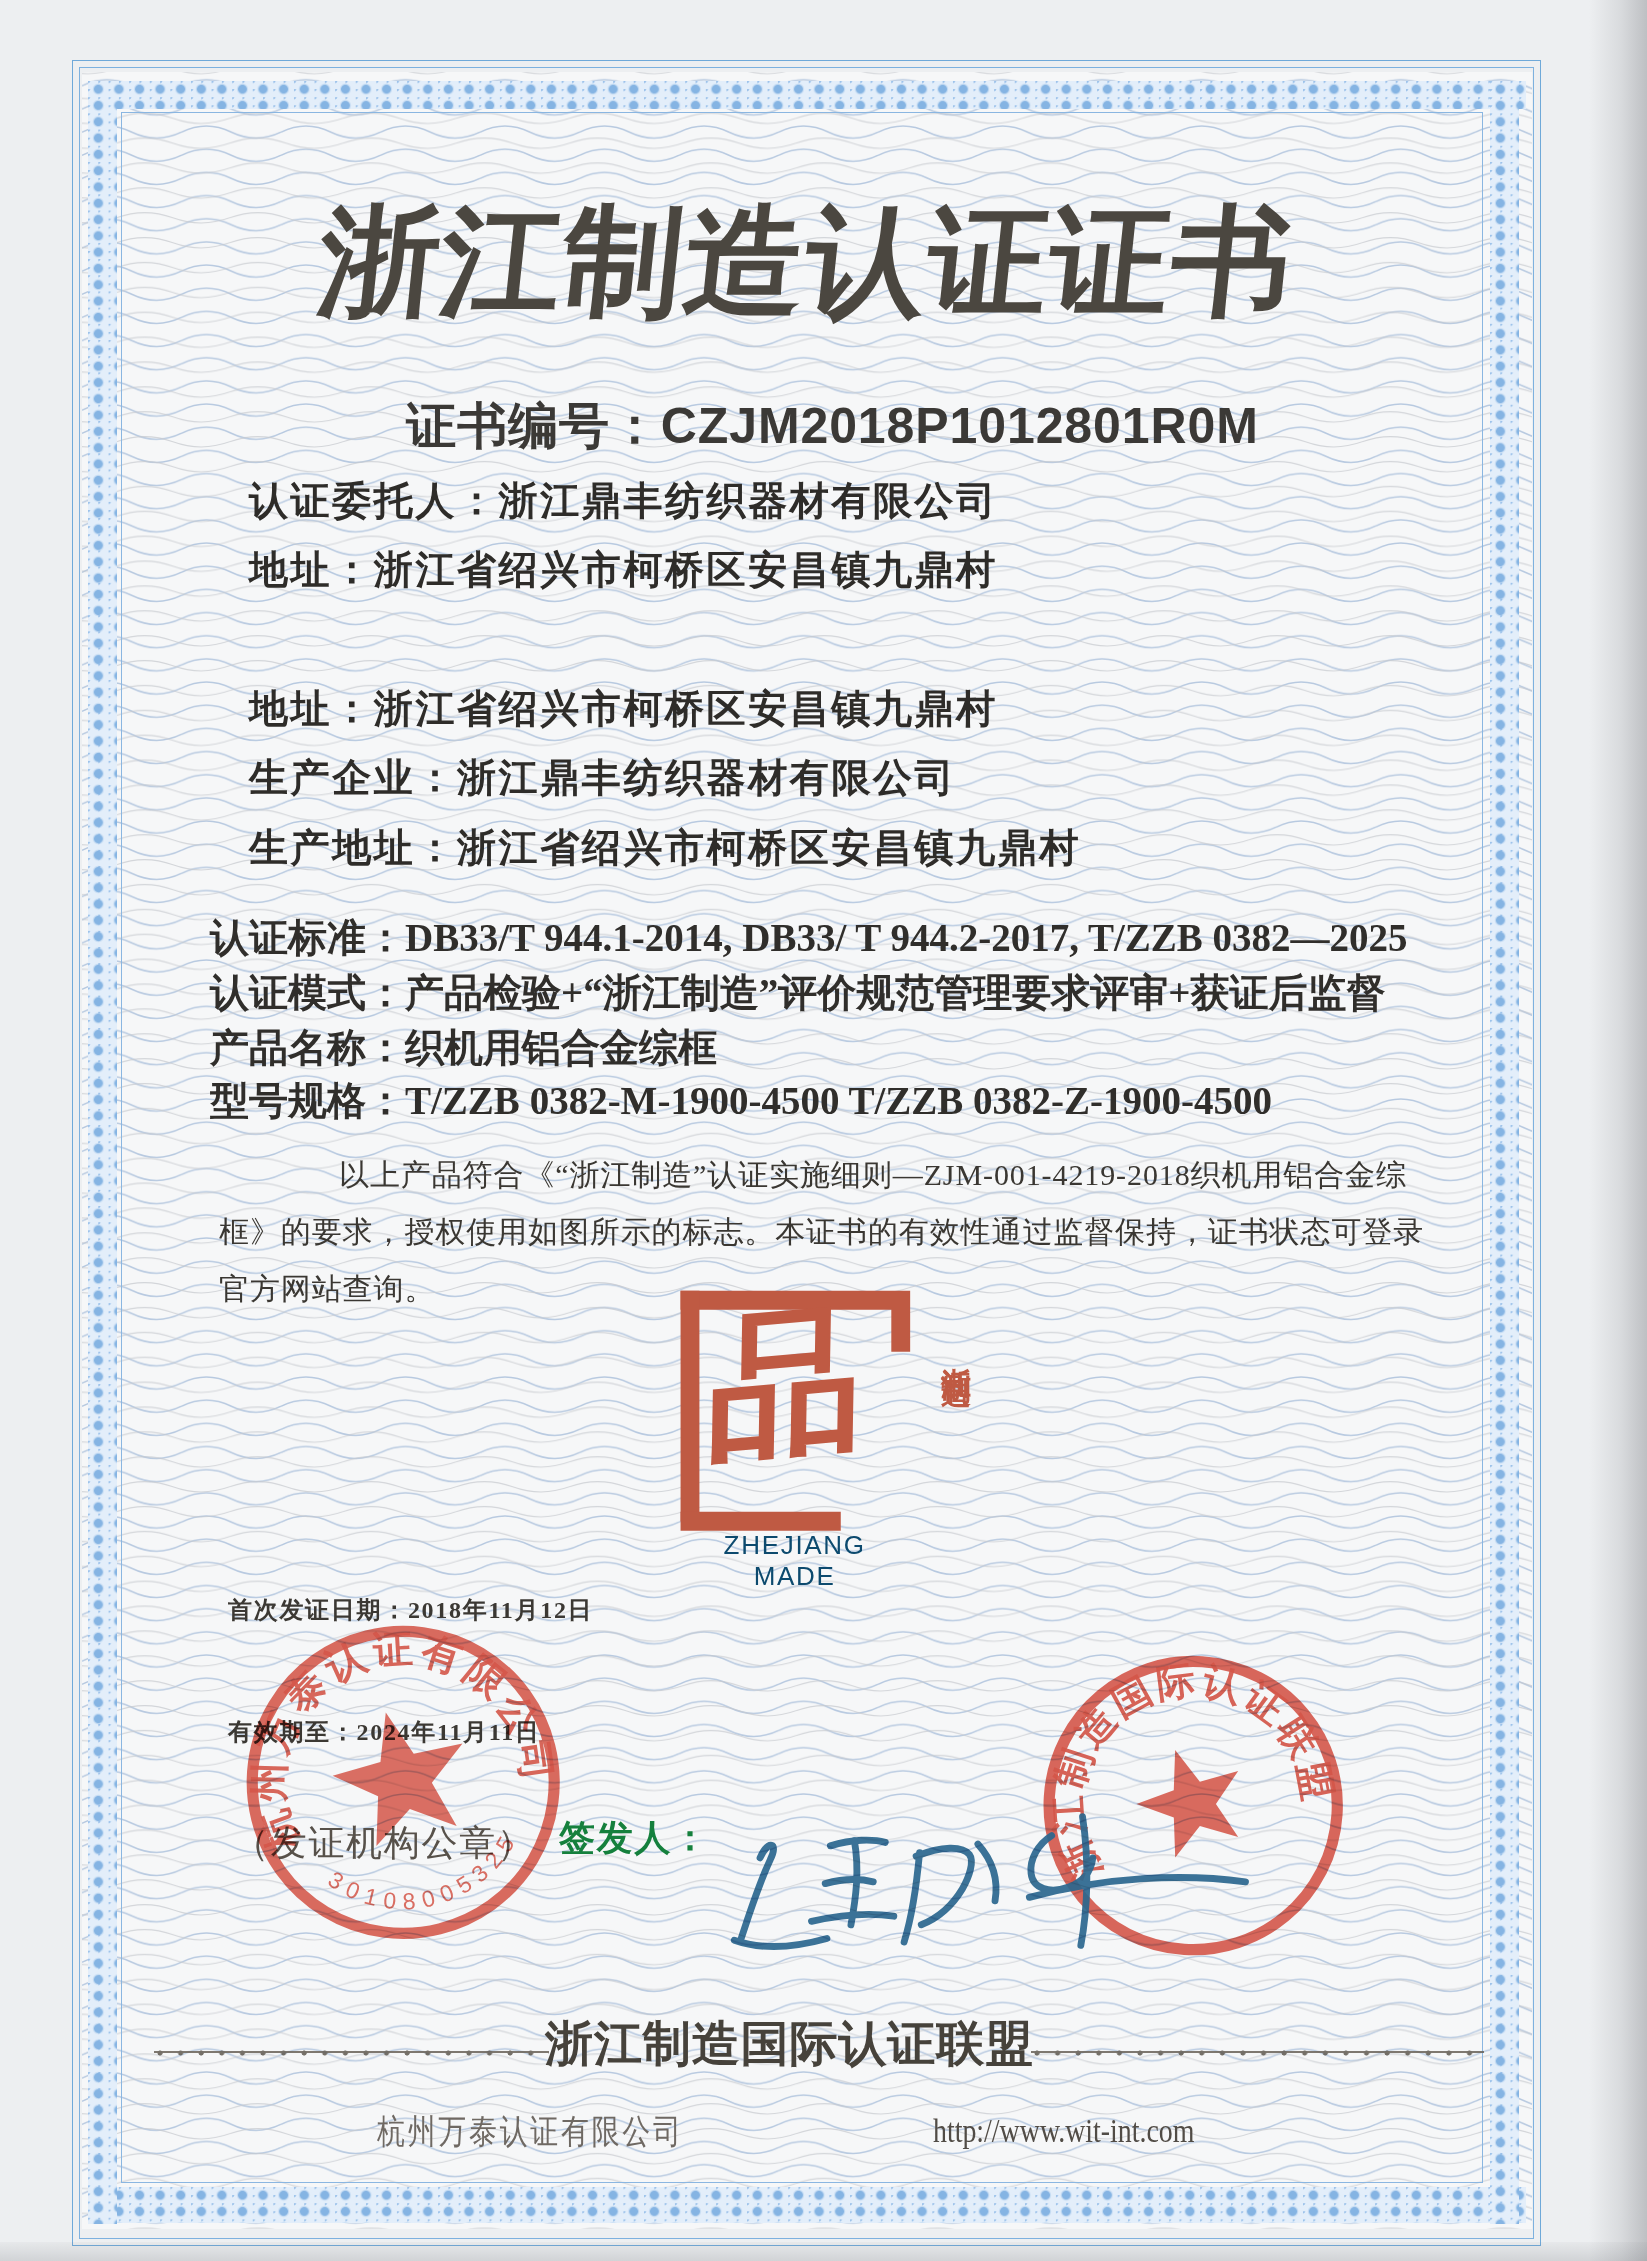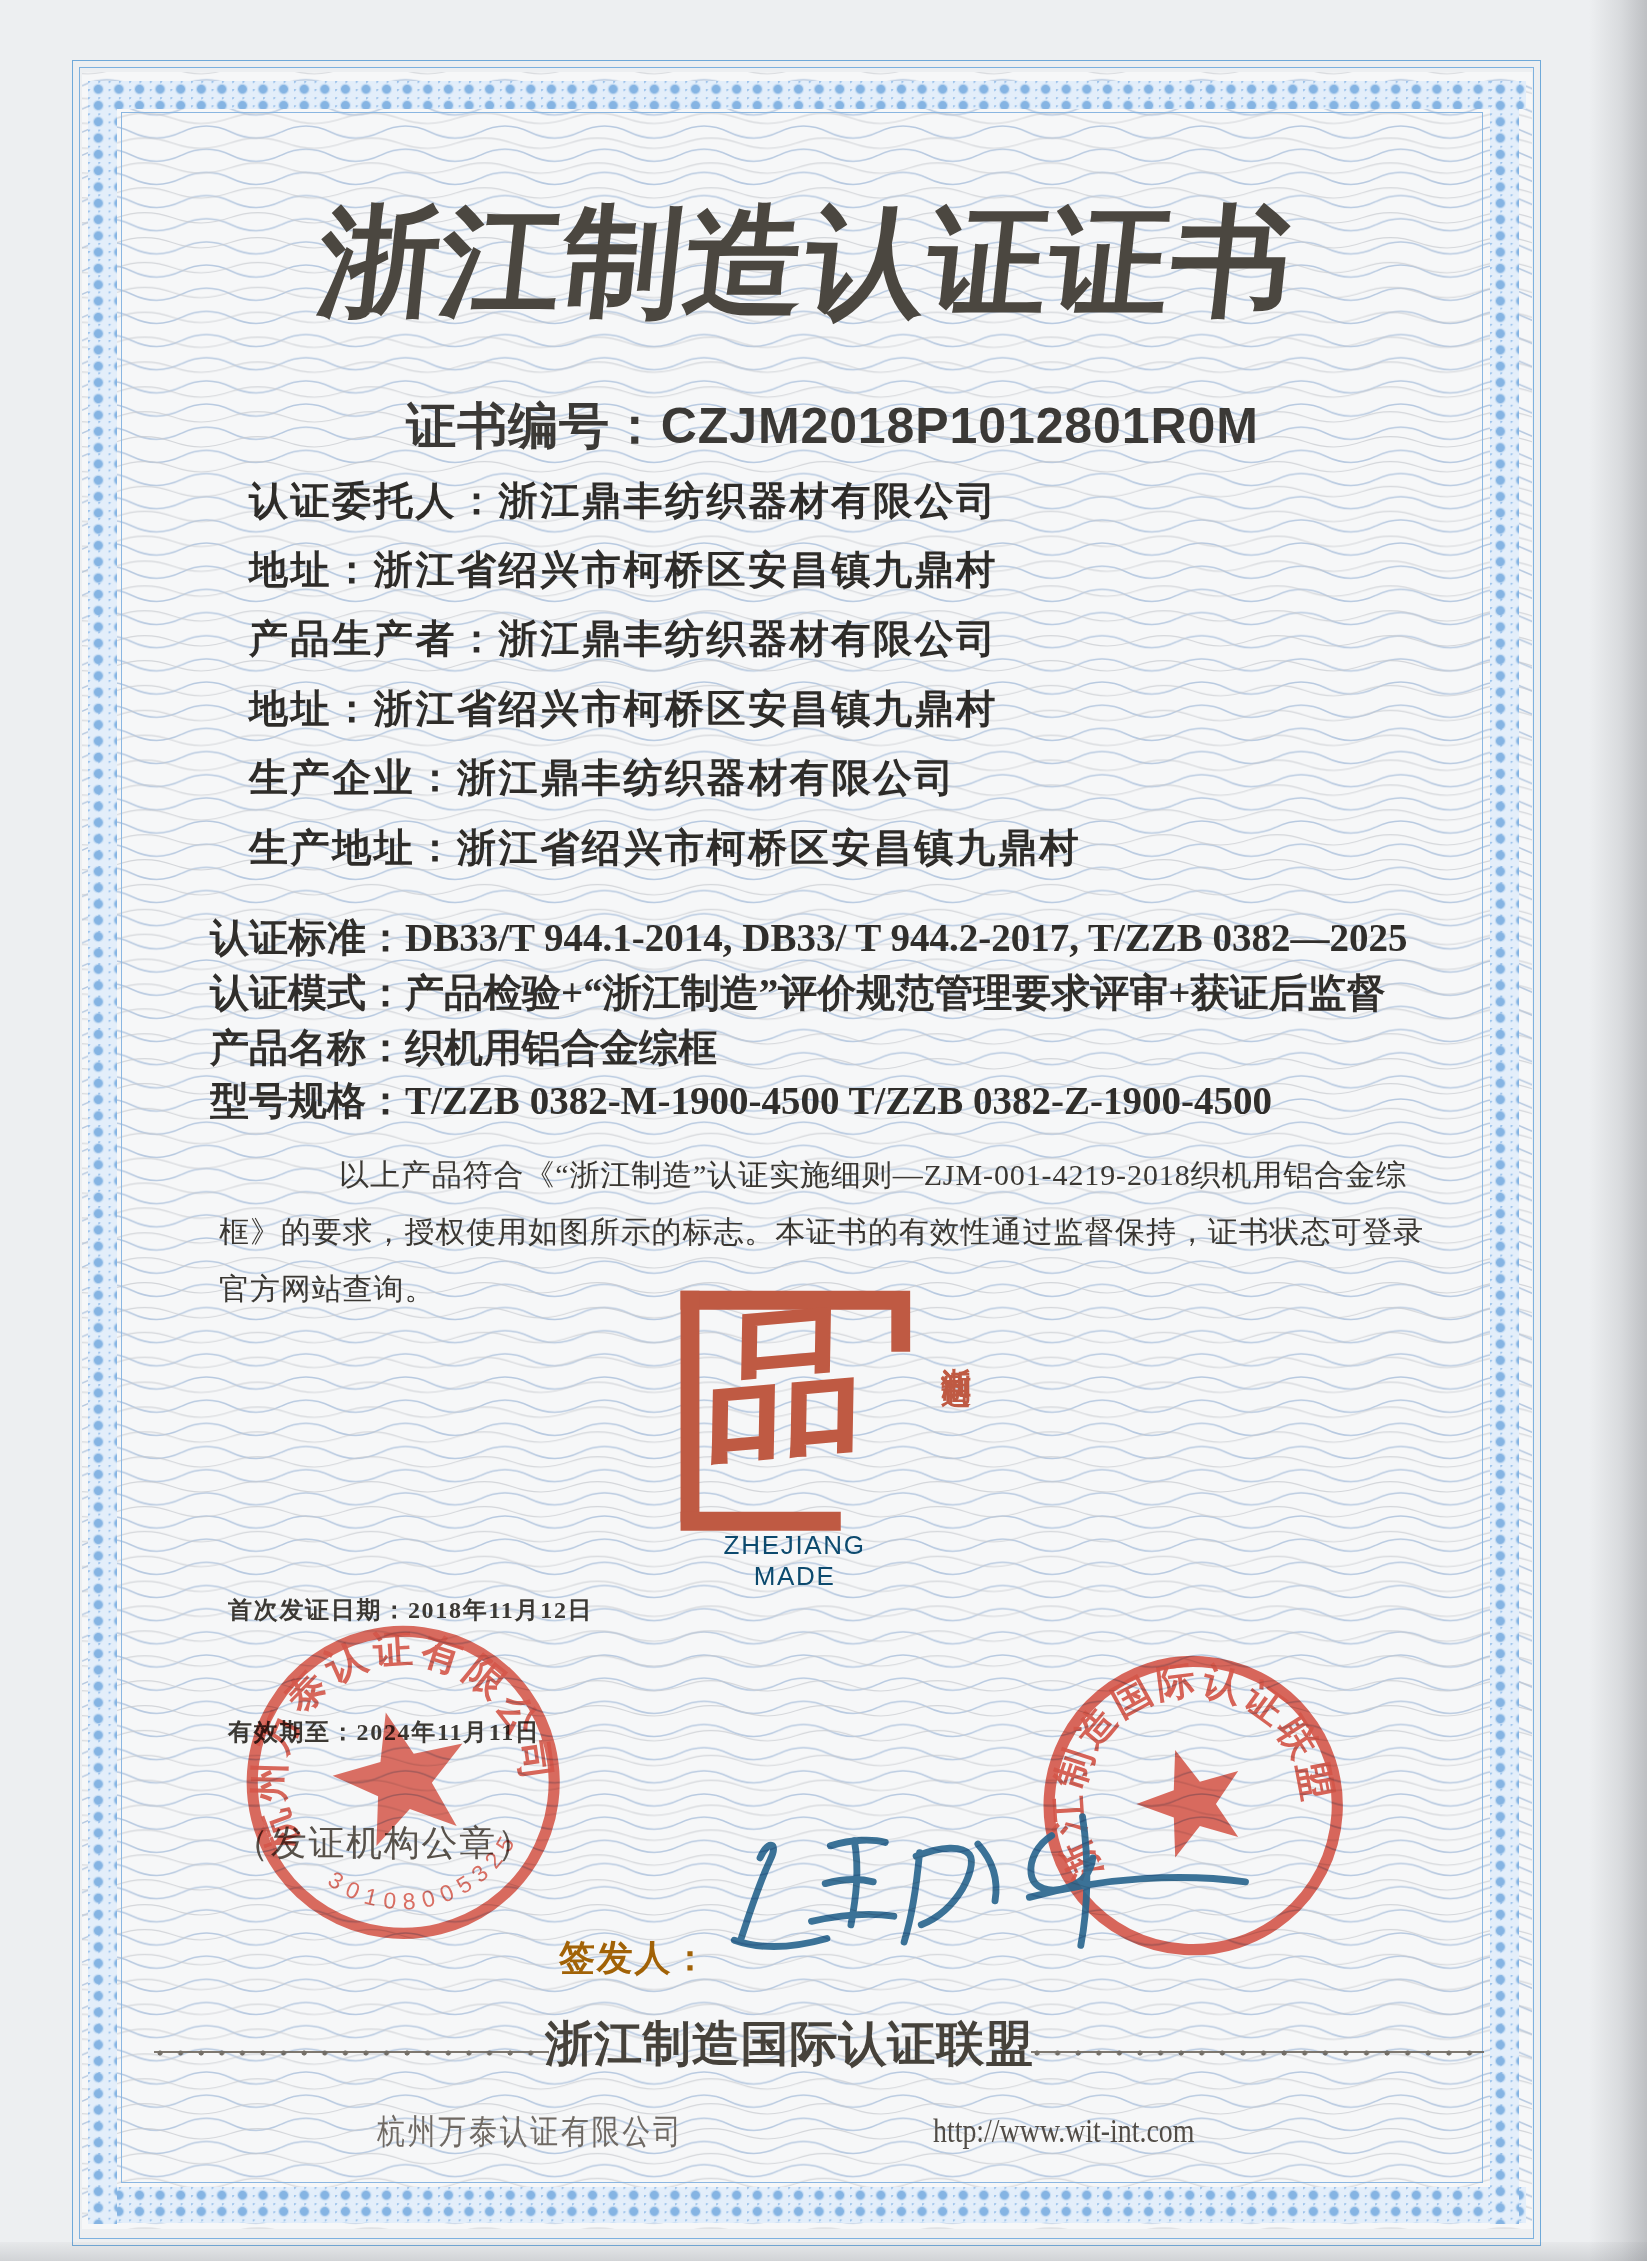--- a/index.html
+++ b/index.html
@@ -46,21 +46,21 @@
   }
   .info-line  { left:249px; font-size:39px; font-weight:bold; color:#2e2c29; letter-spacing:2.6px; }
   .detail-line{ left:210px; font-size:39px; font-weight:bold; color:#302e2b; letter-spacing:0; }
   .para {
     left:219px; top:1146px; width:1231px; z-index:3; position:absolute;
     font-size:30px; line-height:57px; color:#3a3732;
     text-indent:120px; white-space:normal; letter-spacing:0.9px;
   }
   .issue-line { left:228px; font-size:24px; font-weight:bold; color:#3b3833; letter-spacing:1.7px; }
   .seal-note  { left:233px; top:1819px; font-size:36px; color:#57514a; letter-spacing:1.7px; }
-  .signer     { left:559px; top:1934px; font-size:36px; font-weight:bold; color:#a16207; letter-spacing:1.7px; }
+  .signer     { left:559px; top:1814px; font-size:36px; font-weight:bold; color:#15803d; letter-spacing:1.7px; }
   .alliance   { left:112px; top:2012px; width:1355px; text-align:center;
                 font-size:48px; font-weight:bold; color:#46423b; letter-spacing:0.9px; }
   .orn { top:2047px; height:12px; z-index:3; position:absolute;
     background-image:
       radial-gradient(circle at 6px 6px, #5f5950 2.2px, transparent 2.9px),
       linear-gradient(180deg, transparent 4.3px, #6a6359 4.3px, #6a6359 6px, transparent 6px);
     background-size:20.6px 12px, 100% 12px; opacity:.85; }
   .orn-left  { left:154px;  width:395px; }
   .orn-right { left:1031px; width:453px; }
   .footer-issuer { left:377px; top:2109px; font-size:34px; color:#6f6963; letter-spacing:3.4px;
@@ -116,21 +116,20 @@
   <div class="abs ol-in"></div>
 
   <div class="abs txt cert-title">浙江制造认证证书</div>
 
   <div class="abs txt cert-no">
     <span>证书编号：</span><span>CZJM2018P1012801R0M</span>
   </div>
 
   <div class="abs txt info-line" style="top:474px"><span>认证委托人：</span><span>浙江鼎丰纺织器材有限公司</span></div>
   <div class="abs txt info-line" style="top:543px"><span>地址：</span><span>浙江省绍兴市柯桥区安昌镇九鼎村</span></div>
-  <div class="abs txt info-line" style="top:612px"><span>产品生产者：</span><span>浙江鼎丰纺织器材有限公司</span></div>
   <div class="abs txt info-line" style="top:682px"><span>地址：</span><span>浙江省绍兴市柯桥区安昌镇九鼎村</span></div>
   <div class="abs txt info-line" style="top:751px"><span>生产企业：</span><span>浙江鼎丰纺织器材有限公司</span></div>
   <div class="abs txt info-line" style="top:821px"><span>生产地址：</span><span>浙江省绍兴市柯桥区安昌镇九鼎村</span></div>
 
   <div class="abs txt detail-line" style="top:911px"><span>认证标准：</span><span>DB33/T 944.1-2014, DB33/ T 944.2-2017, T/ZZB 0382—2025</span></div>
   <div class="abs txt detail-line" style="top:966px"><span>认证模式：</span><span>产品检验+“浙江制造”评价规范管理要求评审+获证后监督</span></div>
   <div class="abs txt detail-line" style="top:1021px"><span>产品名称：</span><span>织机用铝合金综框</span></div>
   <div class="abs txt detail-line" style="top:1074px"><span>型号规格：</span><span>T/ZZB 0382-M-1900-4500  T/ZZB 0382-Z-1900-4500</span></div>
 
   <p class="para">以上产品符合《“浙江制造”认证实施细则—ZJM-001-4219-2018织机用铝合金综框》的要求，授权使用如图所示的标志。本证书的有效性通过监督保持，证书状态可登录官方网站查询。</p>

